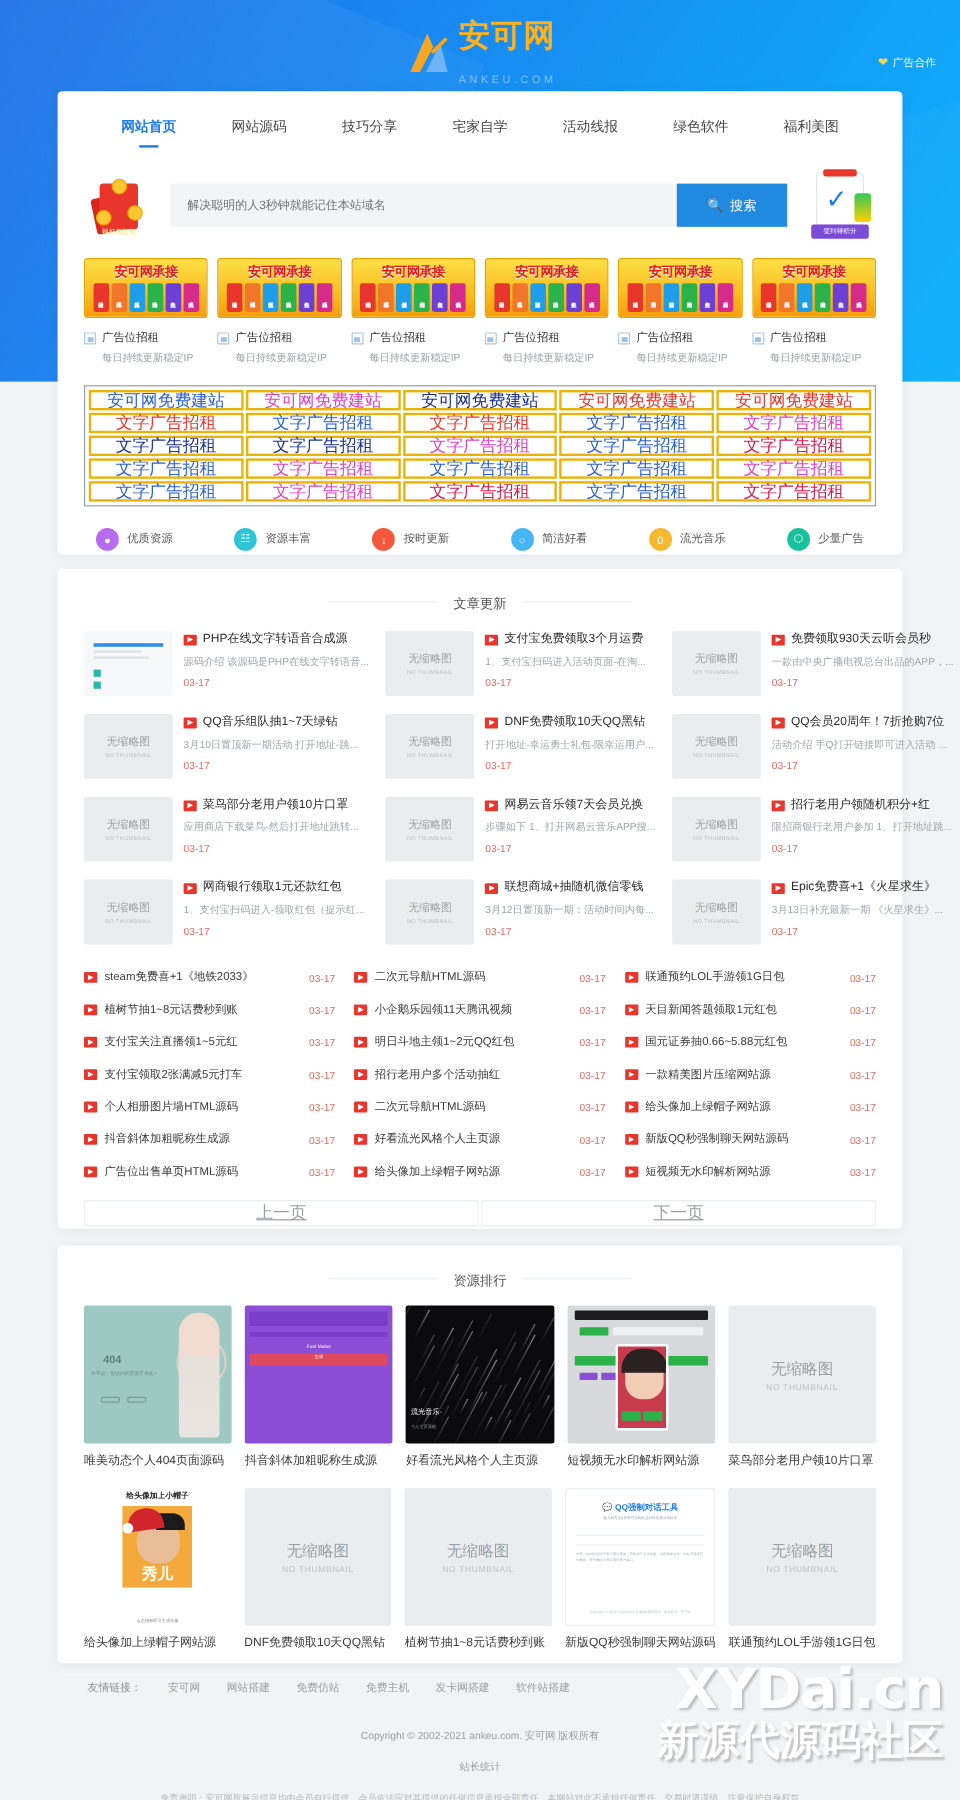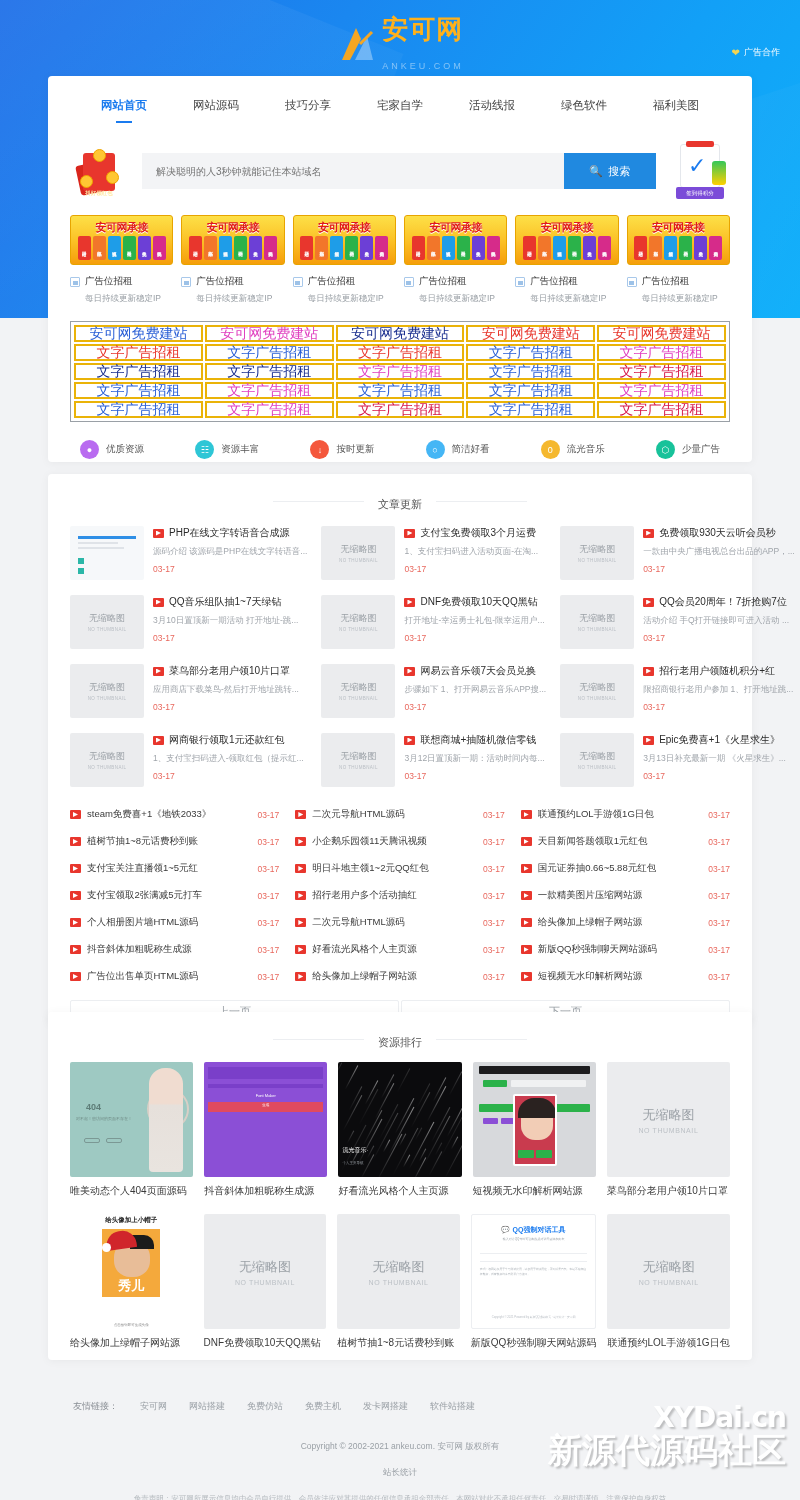--- a/index.html
+++ b/index.html
@@ -200,25 +200,25 @@
   .fl-row {
     display:flex; align-items:center; height:27px; gap:6px;
   }
   .fl-title { flex:1; font-size:9.5px; color:#3a3a3a; white-space:nowrap; overflow:hidden; text-overflow:ellipsis; }
   .fl-date { font-size:8.5px; color:#e8685e; flex:none; }
 
   .pager { display:flex; gap:2px; padding:10px 22px 0; }
   .pg {
     flex:1; height:22px; border:1px solid #eceef1; border-radius:2px;
     display:flex; align-items:center; justify-content:center;
-    font-size:11px; color:#9aa0a6; cursor:pointer; background:#fff;text-decoration:underline;
+    font-size:14px; color:#9aa0a6; cursor:pointer; background:#fff;text-decoration:underline;
   }
 
   
-  #rank-card { top:1012px; height:348px; }
+  #rank-card { top:1038px; height:348px; }
   .rank-grid { display:flex; gap:11px; padding:12px 22px 0; }
   .rank-col { flex:1; }
   .rc-thumb {
     width:100%; height:115px; border-radius:2px; overflow:hidden; position:relative;
     background:#ebecee; display:flex; flex-direction:column; align-items:center; justify-content:center;
   }
   .rc-thumb .n1 { font-size:13px; color:#9ba1a7; }
   .rc-thumb .n2 { font-size:7px; color:#bcc1c6; letter-spacing:.6px; margin-top:3px; }
   .rc-label { font-size:10px; color:#3a3a3a; margin-top:7px; white-space:nowrap; overflow:hidden; text-overflow:ellipsis; }
 
@@ -281,21 +281,21 @@
   .links a { color:#9aa0a6; text-decoration:none; cursor:pointer; }
   .copy { text-align:center; margin-top:28px; font-size:8.5px; color:#9aa0a6; }
   .stat { text-align:center; margin-top:14px; font-size:8.5px; color:#9aa0a6; }
   .disclaim { text-align:center; margin-top:14px; font-size:7.5px; color:#b4b9be; padding:0 70px; line-height:12px; }
 
   .watermark {
     position:absolute; right:14px; bottom:26px; text-align:right;
     pointer-events:none; user-select:none;
   }
   .watermark .w1 {
-    font-size:28px; font-weight:700; color:#ffffff;
+    font-size:46px; font-weight:700; color:#ffffff;
     text-shadow:2px 2px 2px rgba(0,0,0,.22); letter-spacing:-1px;
     font-family:"DejaVu Sans", sans-serif;
   }
   .watermark .w2 {
     font-size:34px; font-weight:700; color:#ffffff;
     text-shadow:2px 2px 2px rgba(0,0,0,.22); margin-top:-6px;
   }
 </style>
 </head>
 <body>

